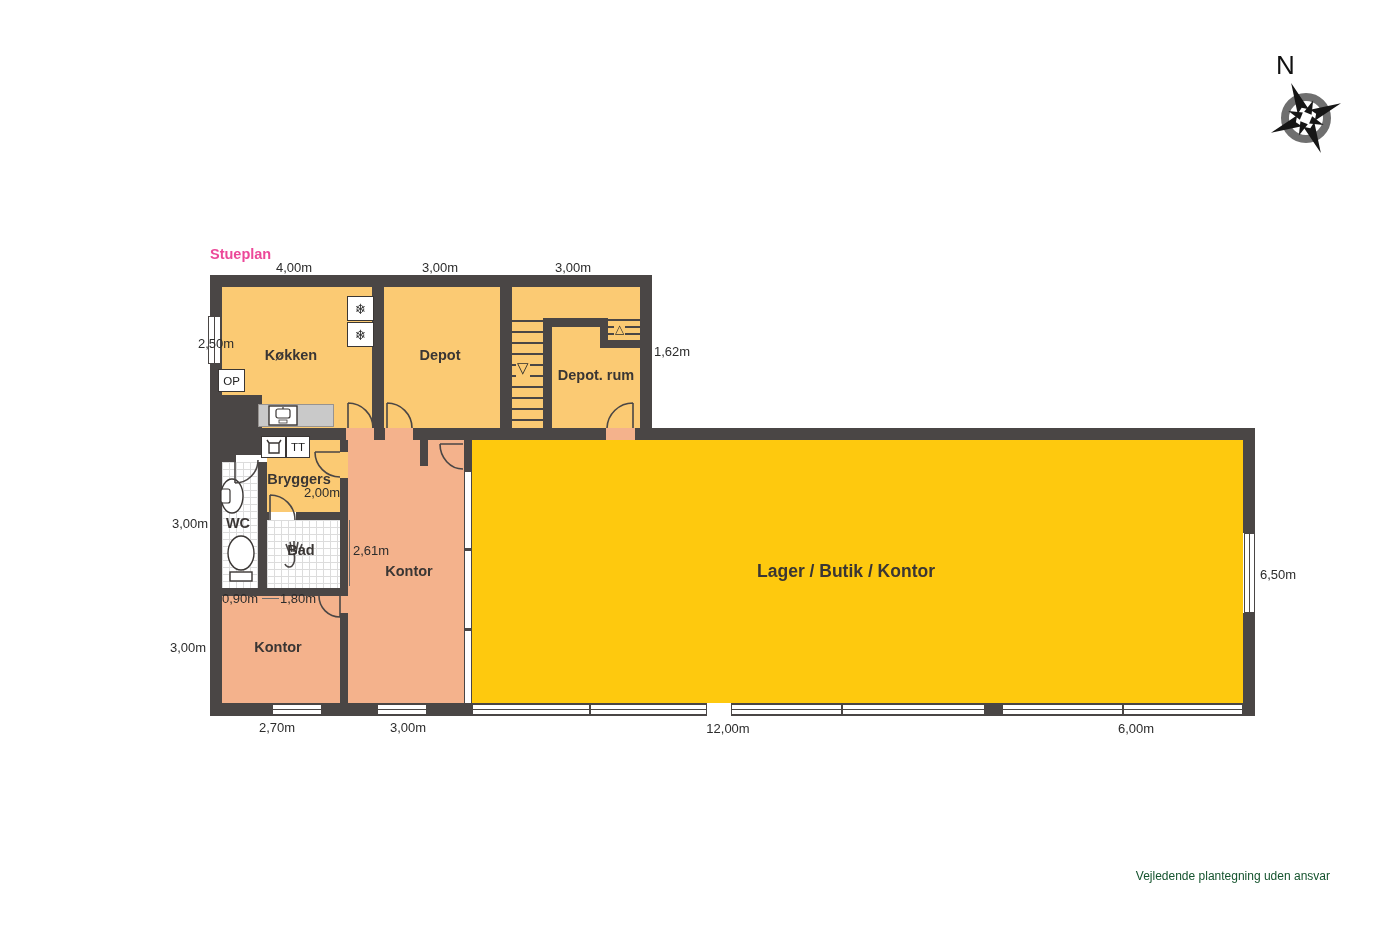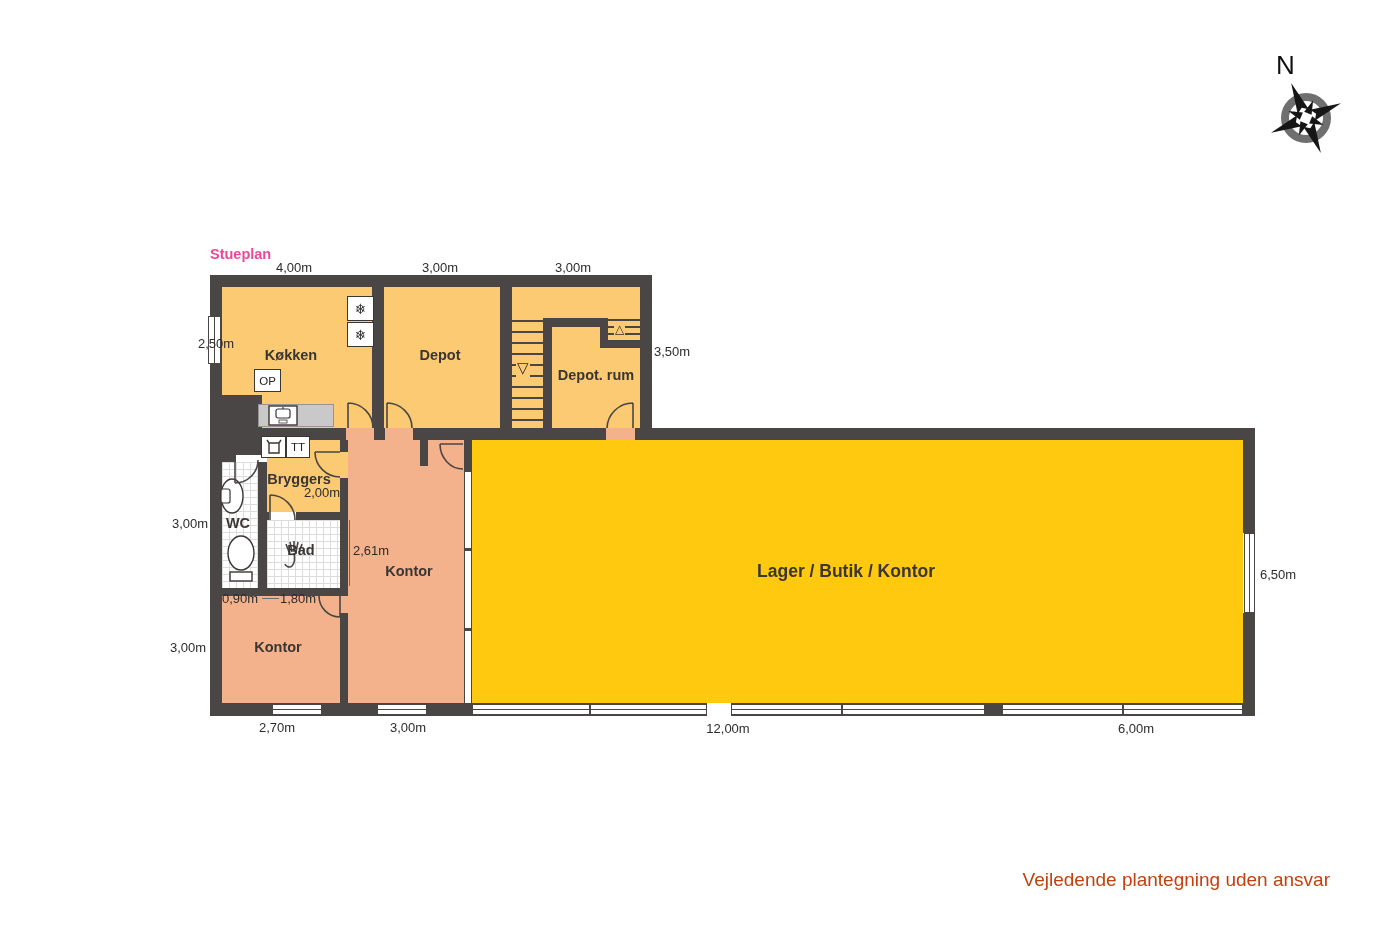--- a/index.html
+++ b/index.html
@@ -13,21 +13,21 @@
   .tile{background-color:#fff;
         background-image:linear-gradient(#dcdcdc 1px,transparent 1px),
                          linear-gradient(90deg,#dcdcdc 1px,transparent 1px);
         background-size:7px 7px;}
   .roomlbl{position:absolute;transform:translate(-50%,-50%);font-weight:bold;
            font-size:14.5px;color:#3a3634;white-space:nowrap;}
   .big{font-size:17.5px;}
   .dim{position:absolute;transform:translate(-50%,-50%);font-size:13px;
        color:#2c2c2c;white-space:nowrap;}
   .title{position:absolute;font-weight:bold;font-size:14.5px;color:#ec4899;}
-  .note{position:absolute;font-size:19px;color:#c2410c;}
+  .note{position:absolute;font-size:12px;color:#14532d;}
   .win-h{position:absolute;background:#fff;border:1px solid #4a4645;box-sizing:border-box;}
   .win-h::after{content:"";position:absolute;left:0;right:0;top:50%;height:1px;
                 margin-top:-0.5px;background:#4a4645;}
   .win-v{position:absolute;background:#fff;border:1px solid #4a4645;box-sizing:border-box;}
   .win-v::after{content:"";position:absolute;top:0;bottom:0;left:50%;width:1px;
                 margin-left:-0.5px;background:#4a4645;}
   .opening{position:absolute;background:#fff;}
   .sill{position:absolute;}
   .mull{position:absolute;background:#4a4645;}
   .box{position:absolute;background:#fff;border:1.5px solid #3a3634;
@@ -121,21 +121,21 @@
   <div class="mull" style="left:464px;top:628px;width:8px;height:3px;"></div>
 
   <div class="stairs-down" style="left:512px;top:320px;width:31px;height:108px;"></div>
   <span class="sym" style="left:516px;top:359px;font-size:15px;background:#fbca73;padding:0 1px;">▽</span>
   <div class="stairs-up" style="left:605px;top:319px;width:35px;height:22px;"></div>
   <span class="sym" style="left:614px;top:322px;font-size:12px;background:#fbca73;padding:0 1px;">△</span>
 
   <div class="box sym" style="left:347px;top:296px;width:27px;height:25px;font-size:14px;">❄</div>
   <div class="box sym" style="left:347px;top:322px;width:27px;height:25px;font-size:14px;">❄</div>
 
-  <div class="box" style="left:218px;top:369px;width:27px;height:23px;margin-left:36px;">
+  <div class="box" style="left:218px;top:369px;width:27px;height:23px;">
     <span>OP</span>
   </div>
 
   <div class="counter" style="left:258px;top:404px;width:76px;height:23px;"></div>
   <svg class="door" style="left:268px;top:405px;" width="30" height="21" viewBox="0 0 30 21">
     <rect x="1" y="1" width="28" height="19" fill="#fff" stroke="#3a3634" stroke-width="1.4"></rect>
     <rect x="8" y="4" width="14" height="9" rx="2" fill="none" stroke="#3a3634" stroke-width="1.2"></rect>
     <line x1="15" y1="2" x2="15" y2="4" stroke="#3a3634" stroke-width="1.2"></line>
     <rect x="11" y="15" width="8" height="3" fill="none" stroke="#3a3634" stroke-width="0.8"></rect>
   </svg>
@@ -201,21 +201,21 @@
   <span class="roomlbl" style="left:409px;top:571px;">Kontor</span>
   <span class="roomlbl" style="left:278px;top:647px;">Kontor</span>
   <span class="roomlbl big" style="left:846px;top:571px;">Lager / Butik / Kontor</span>
 
   <span class="dim" style="left:294px;top:267px;">4,00m</span>
   <span class="dim" style="left:440px;top:267px;">3,00m</span>
   <span class="dim" style="left:573px;top:267px;">3,00m</span>
   <span class="dim" style="left:185px;top:343px;margin-left:31px;">2,50m</span>
   <span class="dim" style="left:190px;top:523px;">3,00m</span>
   <span class="dim" style="left:188px;top:647px;">3,00m</span>
-  <span class="dim" style="left:672px;top:351px;">3,50m</span>
+  <span class="dim" style="left:672px;top:351px;">1,62m</span>
   <span class="dim" style="left:1278px;top:574px;">6,50m</span>
   <span class="dim" style="left:277px;top:727px;">2,70m</span>
   <span class="dim" style="left:408px;top:727px;">3,00m</span>
   <span class="dim" style="left:728px;top:728px;">12,00m</span>
   <span class="dim" style="left:1136px;top:728px;">6,00m</span>
   <span class="dim" style="left:322px;top:492px;">2,00m</span>
   <span class="dim" style="left:371px;top:550px;">2,61m</span>
   <span class="dim" style="left:240px;top:598px;">0,90m</span>
   <span class="dim" style="left:298px;top:598px;">1,80m</span>
 

